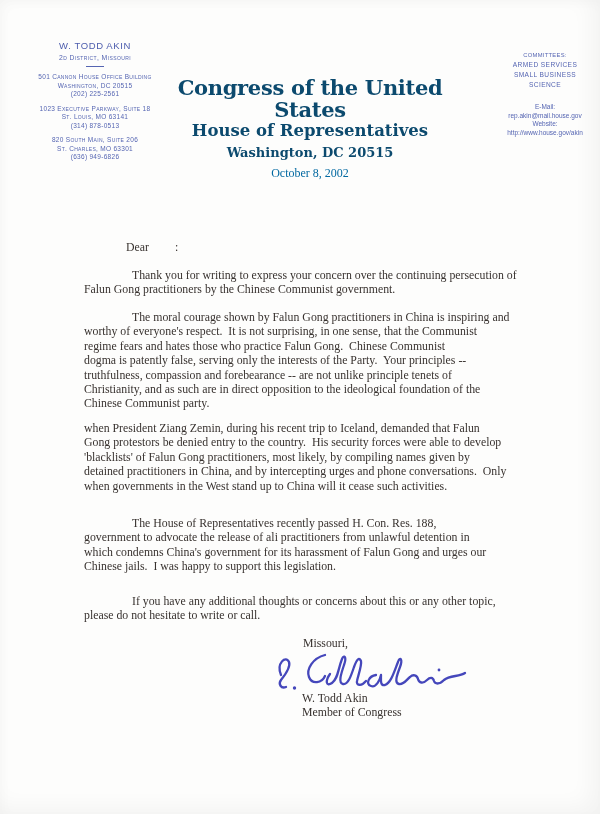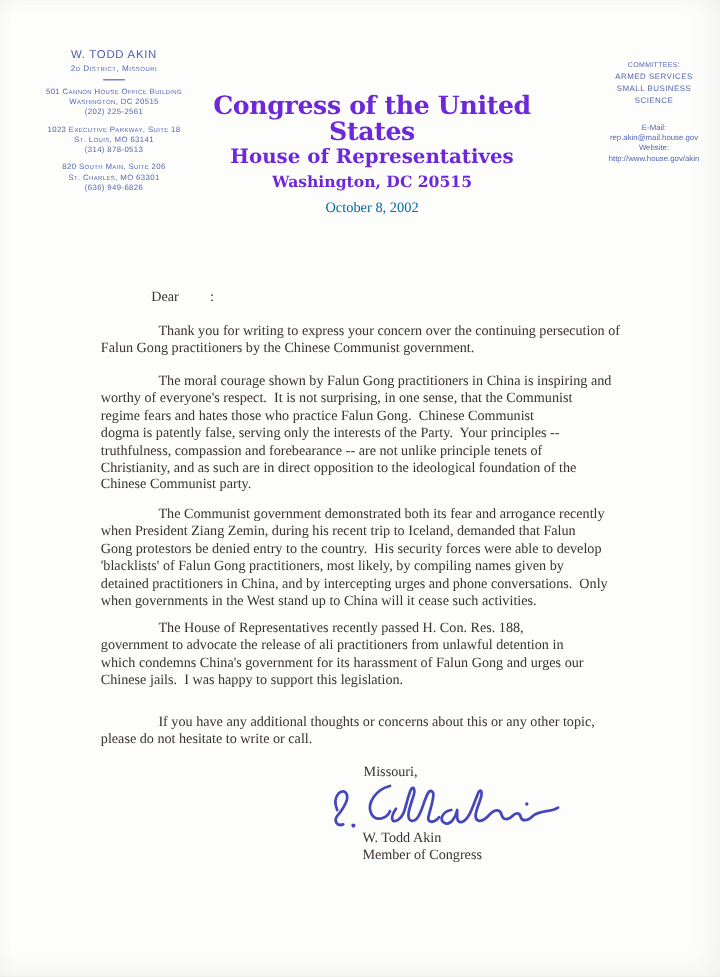--- a/index.html
+++ b/index.html
@@ -14,21 +14,21 @@
     position:absolute; left:15px; top:41px; width:160px; text-align:center;
     font-family:"Liberation Sans", sans-serif; color:#5565b2;
   }
   .lh-name { font-size:9.5px; letter-spacing:0.6px; color:#4c5cad; line-height:10px; }
   .lh-district { font-size:6.8px; font-variant:small-caps; letter-spacing:0.4px; margin-top:3px; }
   .lh-rule { width:18px; height:1.2px; background:#5565b2; margin:5px auto 2px auto; }
   .lh-office { margin-top:6px; }
   .lh-office div { font-size:6.5px; line-height:8.5px; font-variant:small-caps; letter-spacing:0.3px; }
   
   .lh-center { position:absolute; left:150px; top:77px; width:320px; text-align:center; }
-  .gothic { font-family:"DejaVu Serif", serif; font-weight:bold; color:#6d28d9; }
+  .gothic { font-family:"DejaVu Serif", serif; font-weight:bold; color:#0c4a6e; }
   .g1 { font-size:21px; line-height:22px; letter-spacing:-0.3px; }
   .g2 { font-size:16.5px; line-height:19px; }
   .g3 { font-size:13px; line-height:15px; margin-top:5px; }
   .date-line { font-size:12px; line-height:14px; margin-top:6px; color:#0369a1; }
   
   .lh-right {
     position:absolute; left:490px; top:50px; width:110px; text-align:center;
     font-family:"Liberation Sans", sans-serif; color:#5565b2;
   }
   .lh-committees-label { font-size:5.8px; letter-spacing:0.3px; line-height:10px; }
@@ -107,21 +107,20 @@
     <div class="ind">The moral courage shown by Falun Gong practitioners in China is inspiring and</div>
     <div>worthy of everyone's respect.  It is not surprising, in one sense, that the Communist</div>
     <div>regime fears and hates those who practice Falun Gong.  Chinese Communist</div>
     <div>dogma is patently false, serving only the interests of the Party.  Your principles --</div>
     <div>truthfulness, compassion and forebearance -- are not unlike principle tenets of</div>
     <div>Christianity, and as such are in direct opposition to the ideological foundation of the</div>
     <div>Chinese Communist party.</div>
   </div>
 
   <div class="para p3">
-    <div class="ind">The Communist government demonstrated both its fear and arrogance recently</div>
     <div>when President Ziang Zemin, during his recent trip to Iceland, demanded that Falun</div>
     <div>Gong protestors be denied entry to the country.  His security forces were able to develop</div>
     <div>'blacklists' of Falun Gong practitioners, most likely, by compiling names given by</div>
     <div>detained practitioners in China, and by intercepting urges and phone conversations.  Only</div>
     <div>when governments in the West stand up to China will it cease such activities.</div>
   </div>
 
   <div class="para p4">
     <div class="ind">The House of Representatives recently passed H. Con. Res. 188,</div>
     <div>government to advocate the release of ali practitioners from unlawful detention in</div>

